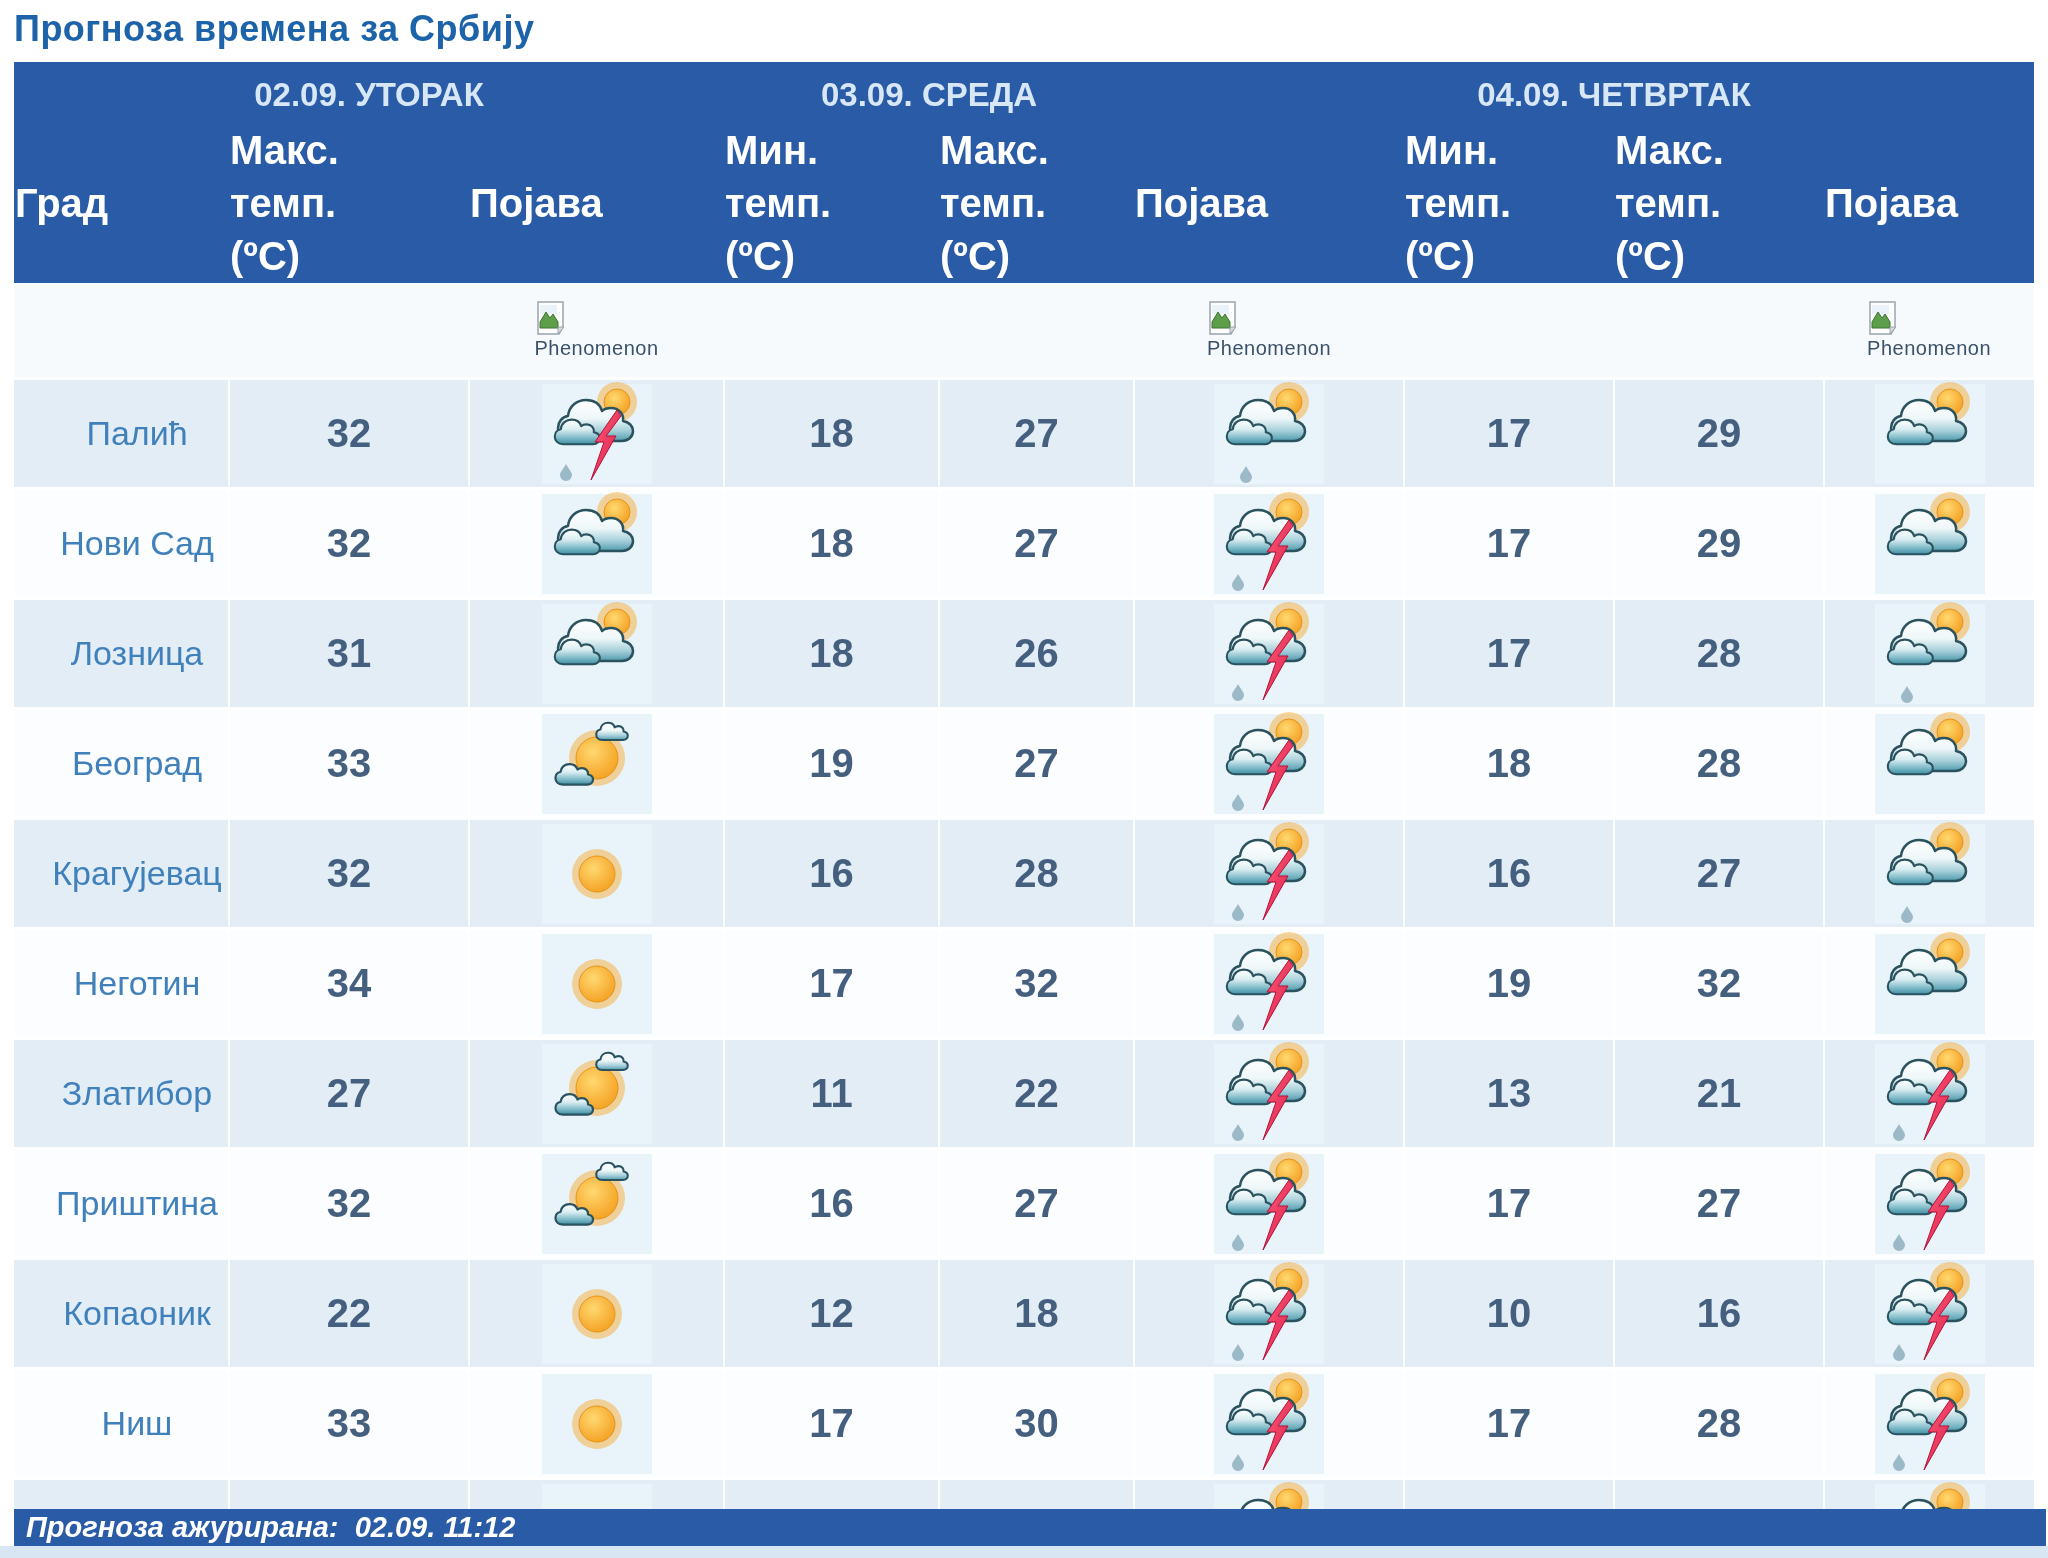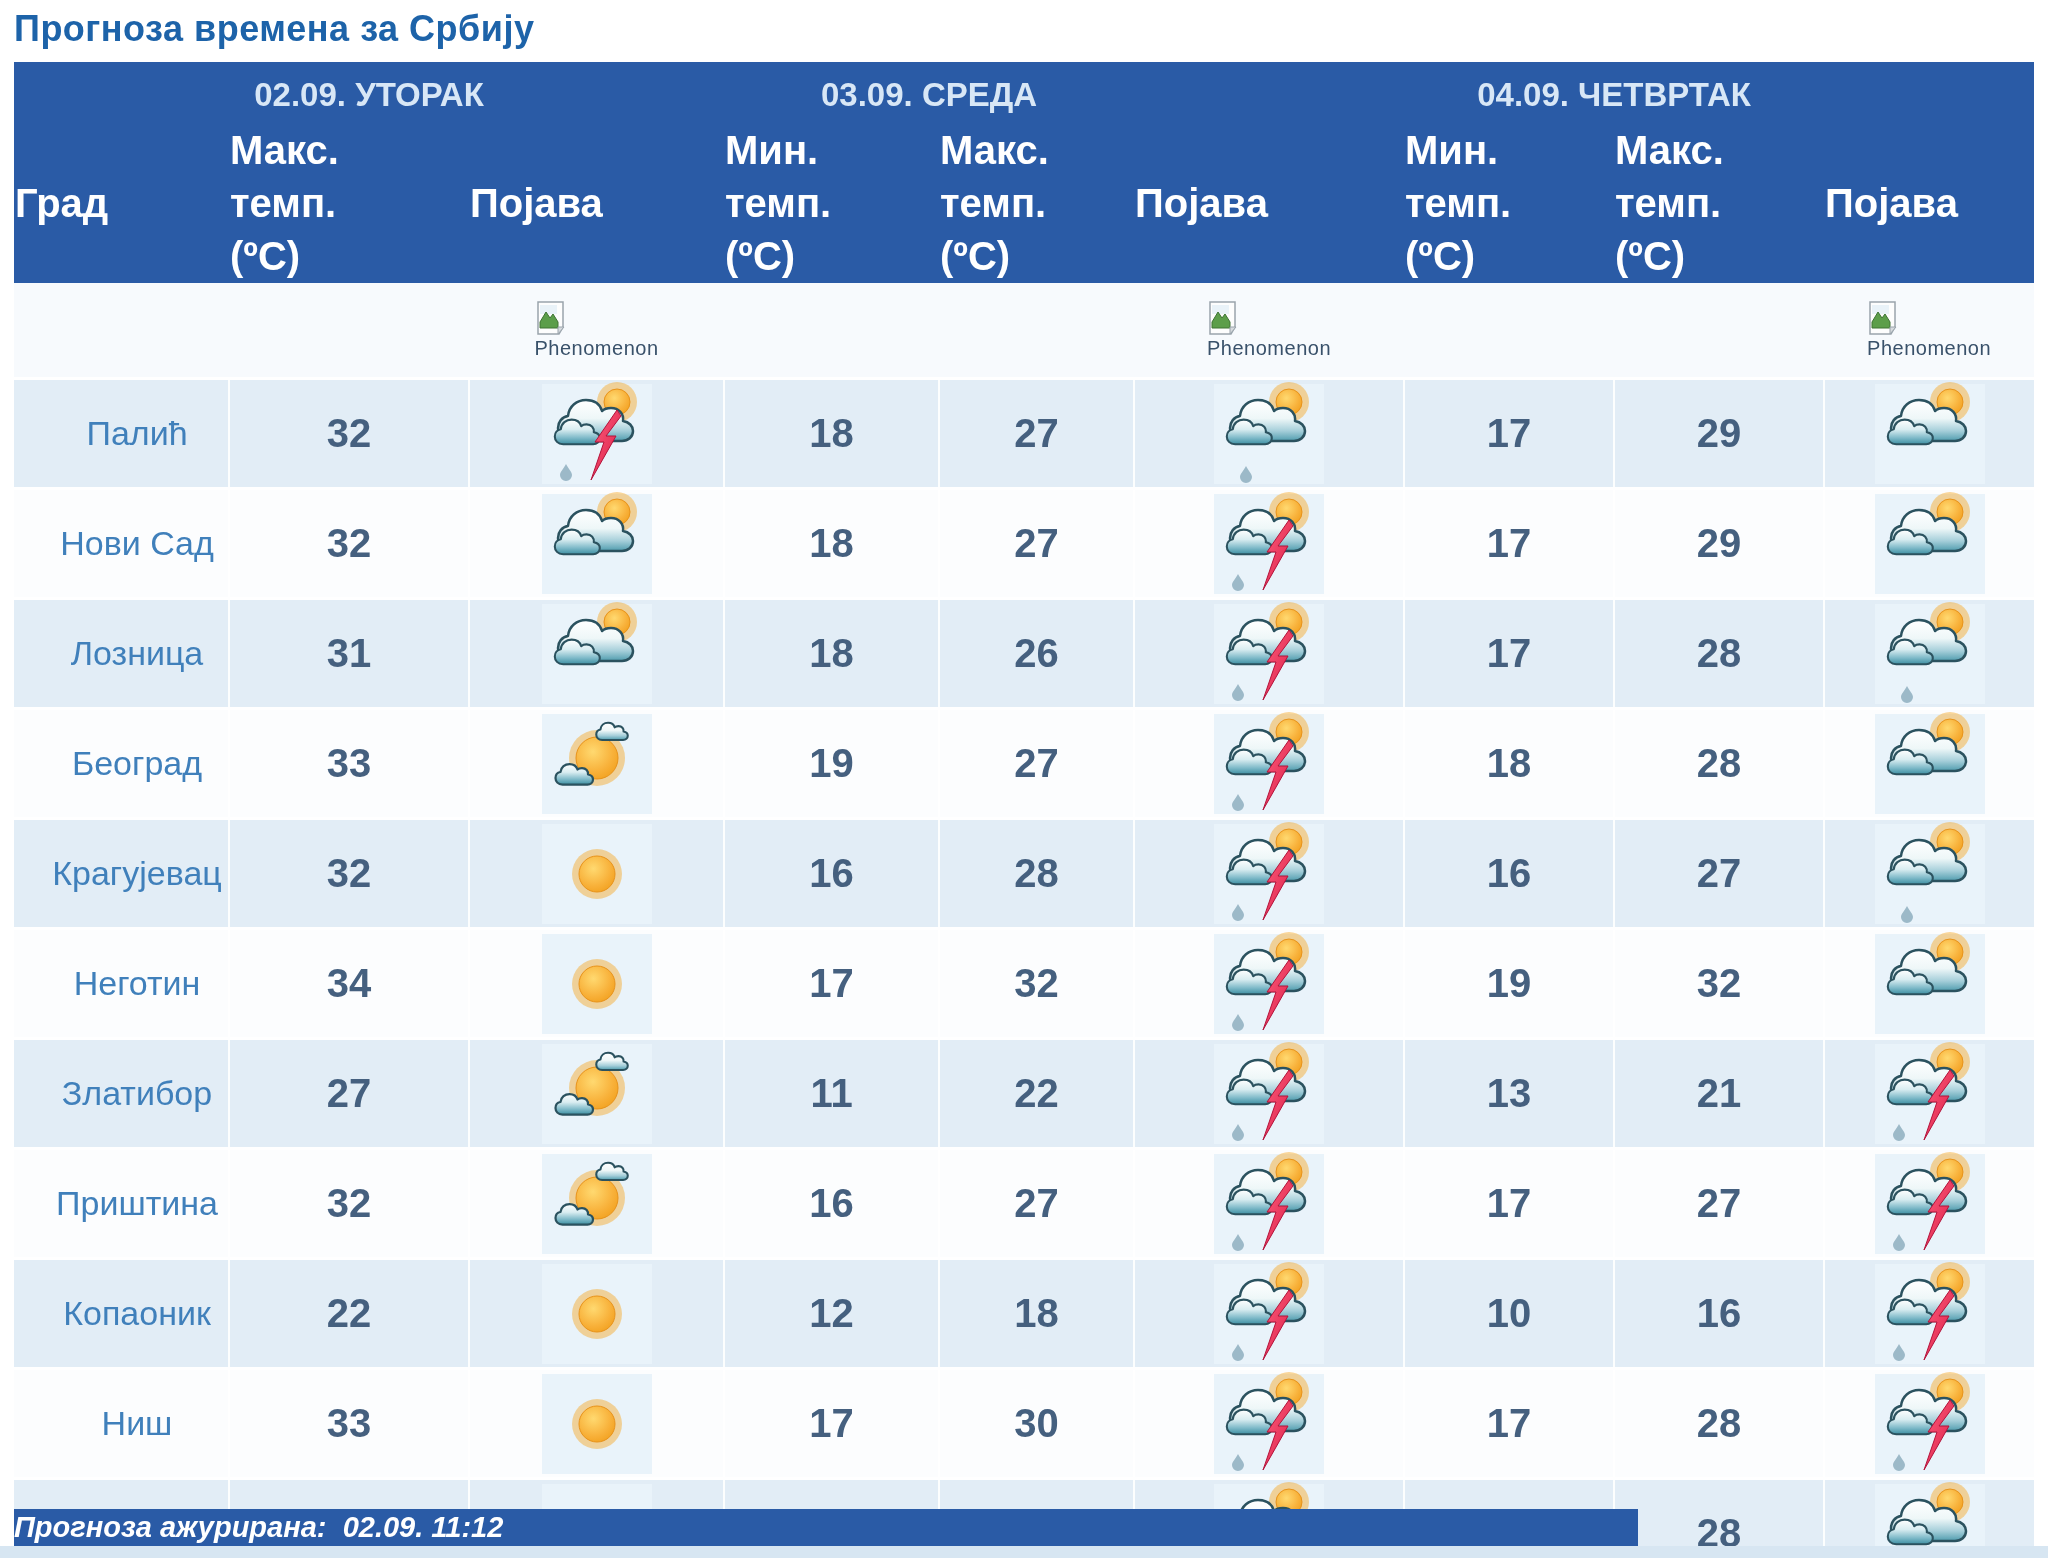--- a/index.html
+++ b/index.html
@@ -59,25 +59,25 @@
   }
   .iconbox{
     width:110px;height:100px;margin:0 auto;
     background:var(--icon-cell-bg,#e9f3fa);
     display:flex;align-items:center;justify-content:center;
     overflow:visible;
   }
   .wicon{display:block;overflow:visible;}
   
   .footerbar{
-    position:absolute;left:14px;top:1509px;width:1624px;height:37px;
+    position:absolute;left:14px;top:1509px;width:2032px;height:37px;
     background:var(--footer-bg,#2a5ba6);
     color:var(--footer-text,#ffffff);
     font-size:29px;font-style:italic;font-weight:bold;
-    line-height:37px;box-sizing:border-box;
+    line-height:37px;padding-left:12px;box-sizing:border-box;
     white-space:pre;
   }
   .bottomstrip{
     position:absolute;left:0;top:1546px;width:2048px;height:12px;
     background:var(--page-bottom-bg,#d7e6f2);
   }
 </style>
 </head>
 <body>
 

